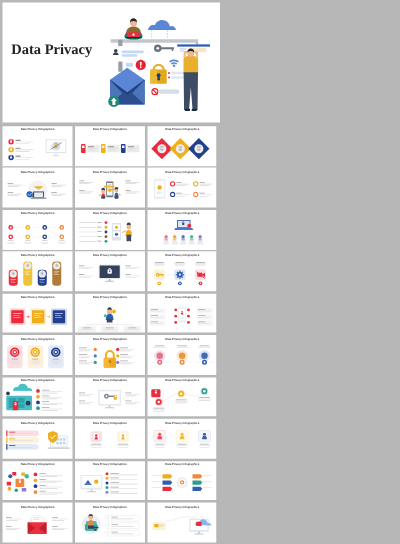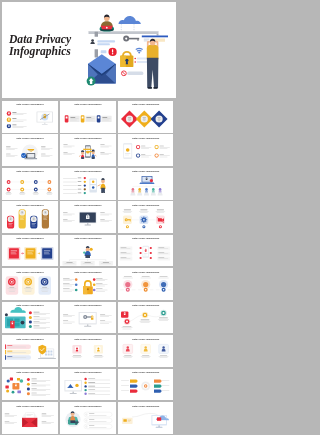--- a/index.html
+++ b/index.html
@@ -1,40 +1,40 @@
 <!DOCTYPE html>
 <html><head>
 <meta charset="utf-8">
 <title>Data Privacy Infographics</title>
 <style>
 html,body{margin:0;padding:0;width:176px;height:435px;overflow:hidden;background:#b7b7b7;
   font-family:"Liberation Sans",sans-serif;}
 #page{position:relative;width:176px;height:435px;background:#b7b7b7;}
 
 
-.hero{position:absolute;left:2px;top:2px;width:174px;height:95.5px;background:#ffffff;font-style:italic;}
+.hero{position:absolute;left:2px;top:2px;width:174px;height:95.5px;background:#ffffff;}
 .hero-title{position:absolute;left:7px;top:31.5px;width:92px;
   font-family:"Liberation Serif",serif;font-weight:700;font-size:11.6px;line-height:12.8px;
   color:#262223;}
 .hero-art{position:absolute;left:82px;top:6px;width:92px;height:88px;}
 
 
 .grid{position:absolute;left:0;top:0;width:176px;height:435px;}
 .slide{position:absolute;width:55.4px;height:31.6px;background:#ffffff;overflow:hidden;}
 .sl-title{position:absolute;left:0;top:2.3px;width:55.4px;text-align:center;
   font-size:2.25px;line-height:3.1px;font-weight:700;color:#4a4a4a;letter-spacing:-0.02px;}
 .sv{position:absolute;left:0;top:0;width:55.4px;height:31.6px;display:block;}
 </style>
 </head>
 <body>
 
 <div id="page">
 
   <div class="hero">
-    <div class="hero-title"><span>Data Privacy</span><br><span>Infographics</span></div>
+    <div class="hero-title"><span>Data Privacy</span><br></div>
     <div class="hero-art" id="heroart"><svg viewBox="0 0 94 90" width="94" height="90">
 
   <rect x="4.5" y="23.3" width="70" height="2.8" rx="0.2" fill="#c2c6cd"></rect>
   <rect x="72.6" y="26.0" width="1.9" height="3.0" fill="#b0b4bb"></rect>
 
   <g>
     <path d="M34.7 15.8c0-2.1 1.7-3.8 3.8-3.8 .5 0 .95.1 1.37.28C40.6 9.8 42.9 8.0 45.7 8.0c3.1 0 5.65 2.2 6.2 5.1 .43-.25.93-.4 1.47-.4 1.75 0 3.16 1.5 3.16 3.35z" fill="#5b86d6"></path>
     <rect x="34.7" y="14.7" width="21.8" height="1.3" fill="#5b86d6"></rect>
   </g>
   <g stroke="#c3cddd" stroke-width="0.7" stroke-dasharray="1.3 1.1">

